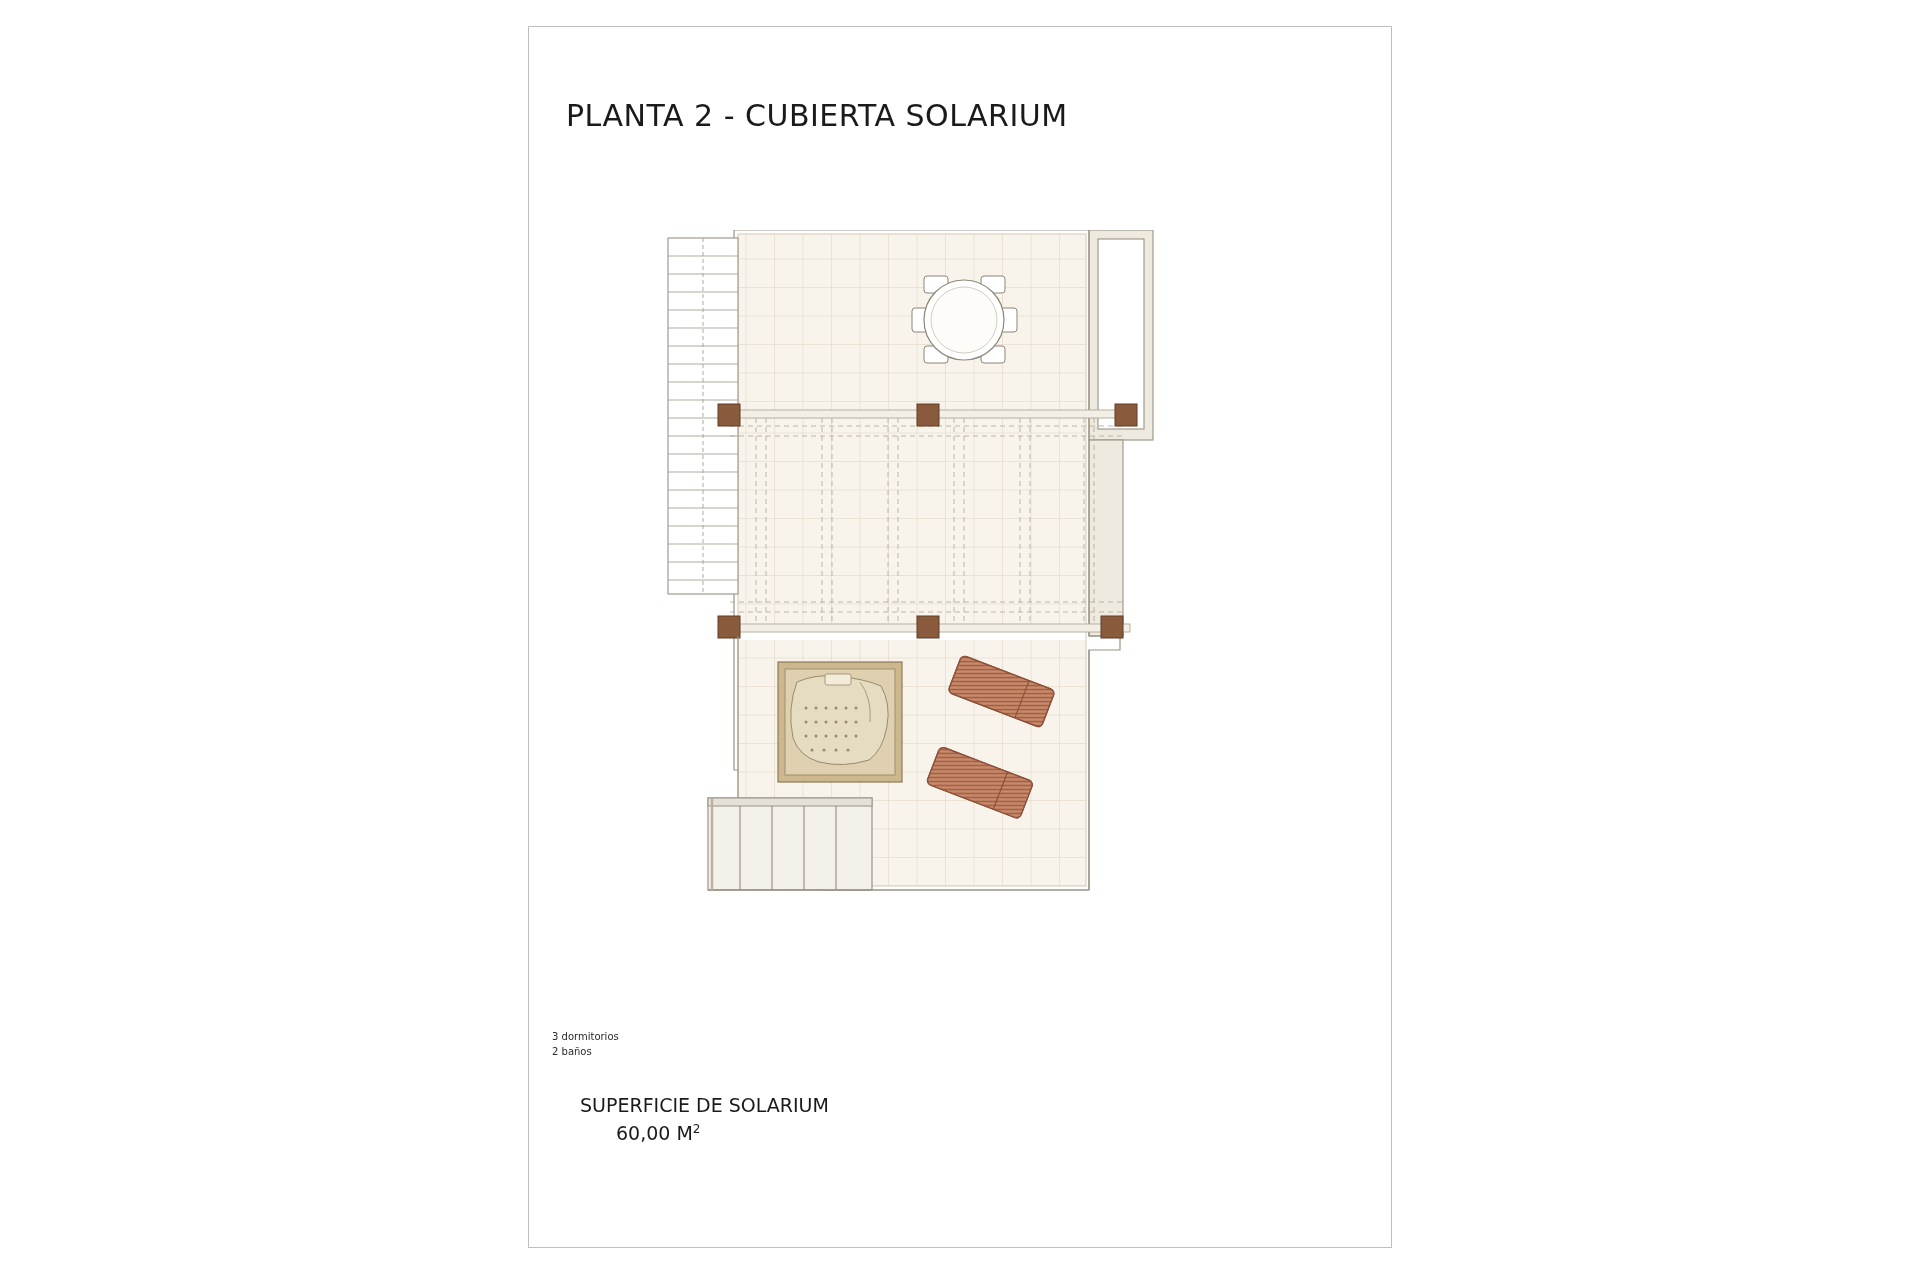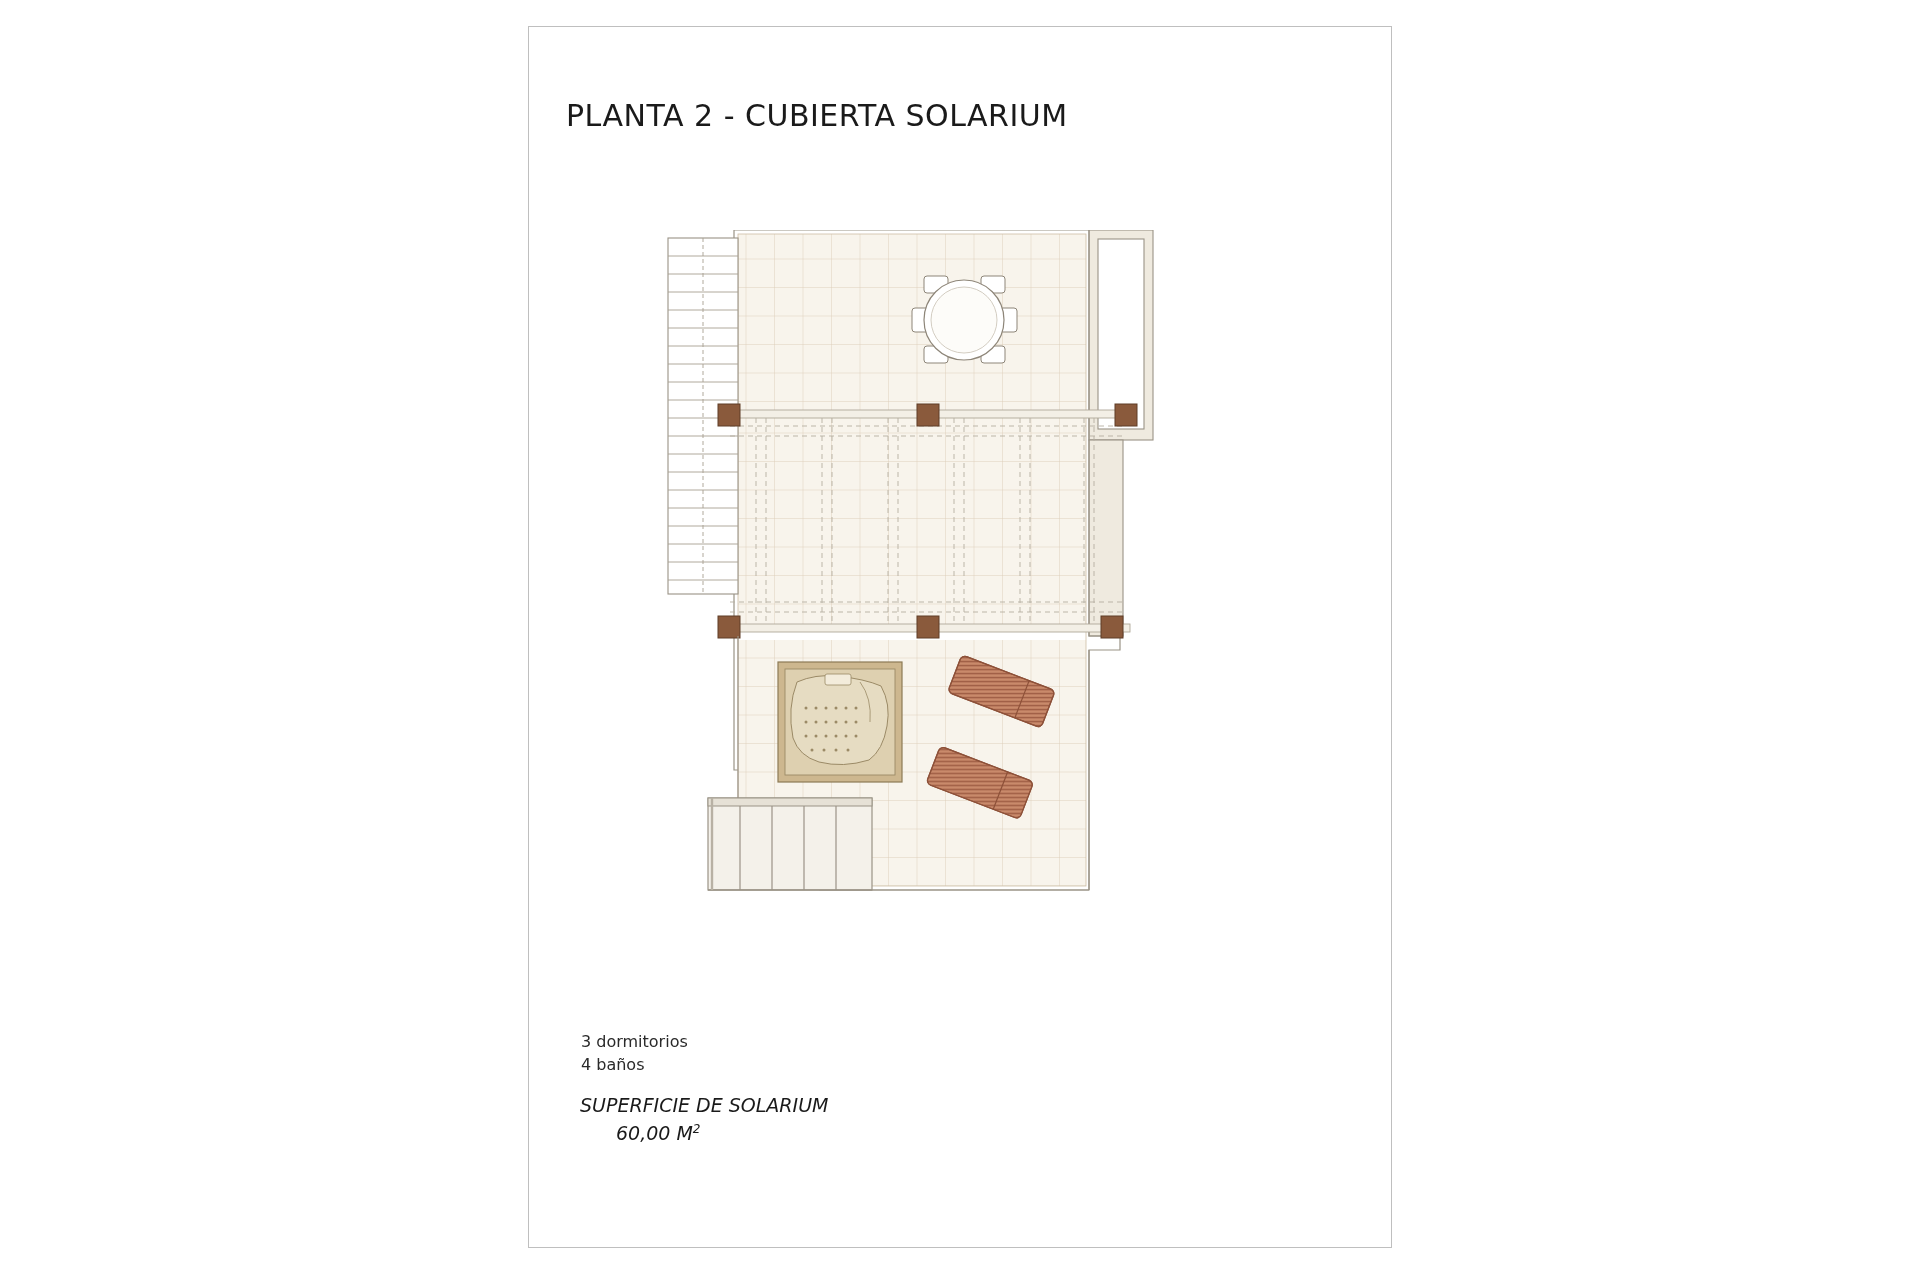--- a/index.html
+++ b/index.html
@@ -47,31 +47,30 @@
     white-space: nowrap;
   }
   .subtitle-block {
     position: absolute;
     left: 580px;
     top: 1092px;
     font-size: 19px;
     color: #1a1a1a;
     font-family: "DejaVu Sans", sans-serif;
     line-height: 1.45;
-    font-style: italic;
   }
   .subtitle-line2 {
     padding-left: 36px;
   }
   .sup { font-size: 12px; vertical-align: super; }
   .small-notes {
     position: absolute;
-    left: 581px;
+    left: 552px;
     top: 1030px;
-    font-size: 16px;
+    font-size: 10px;
     color: #2a2a2a;
     font-family: "DejaVu Sans", sans-serif;
     line-height: 1.45;
   }
   svg.plan {
     position: absolute;
     left: 660px;
     top: 230px;
     width: 620px;
     height: 800px;
@@ -261,21 +260,21 @@
 
     <g stroke="#9a9386" stroke-width="1.2" fill="none">
       <line x1="78" y1="406" x2="78" y2="568"></line>
       <line x1="212" y1="660" x2="429" y2="660"></line>
       <line x1="429" y1="420" x2="429" y2="660"></line>
     </g>
   </svg>
 
   <div class="small-notes">
     <div>3 dormitorios</div>
-    <div>4 baños</div>
+    <div>2 baños</div>
   </div>
 
   <div class="subtitle-block">
     <div>SUPERFICIE DE SOLARIUM</div>
     <div class="subtitle-line2">
       <span>60,00 M</span><span class="sup">2</span>
     </div>
   </div>
 </div>
 

